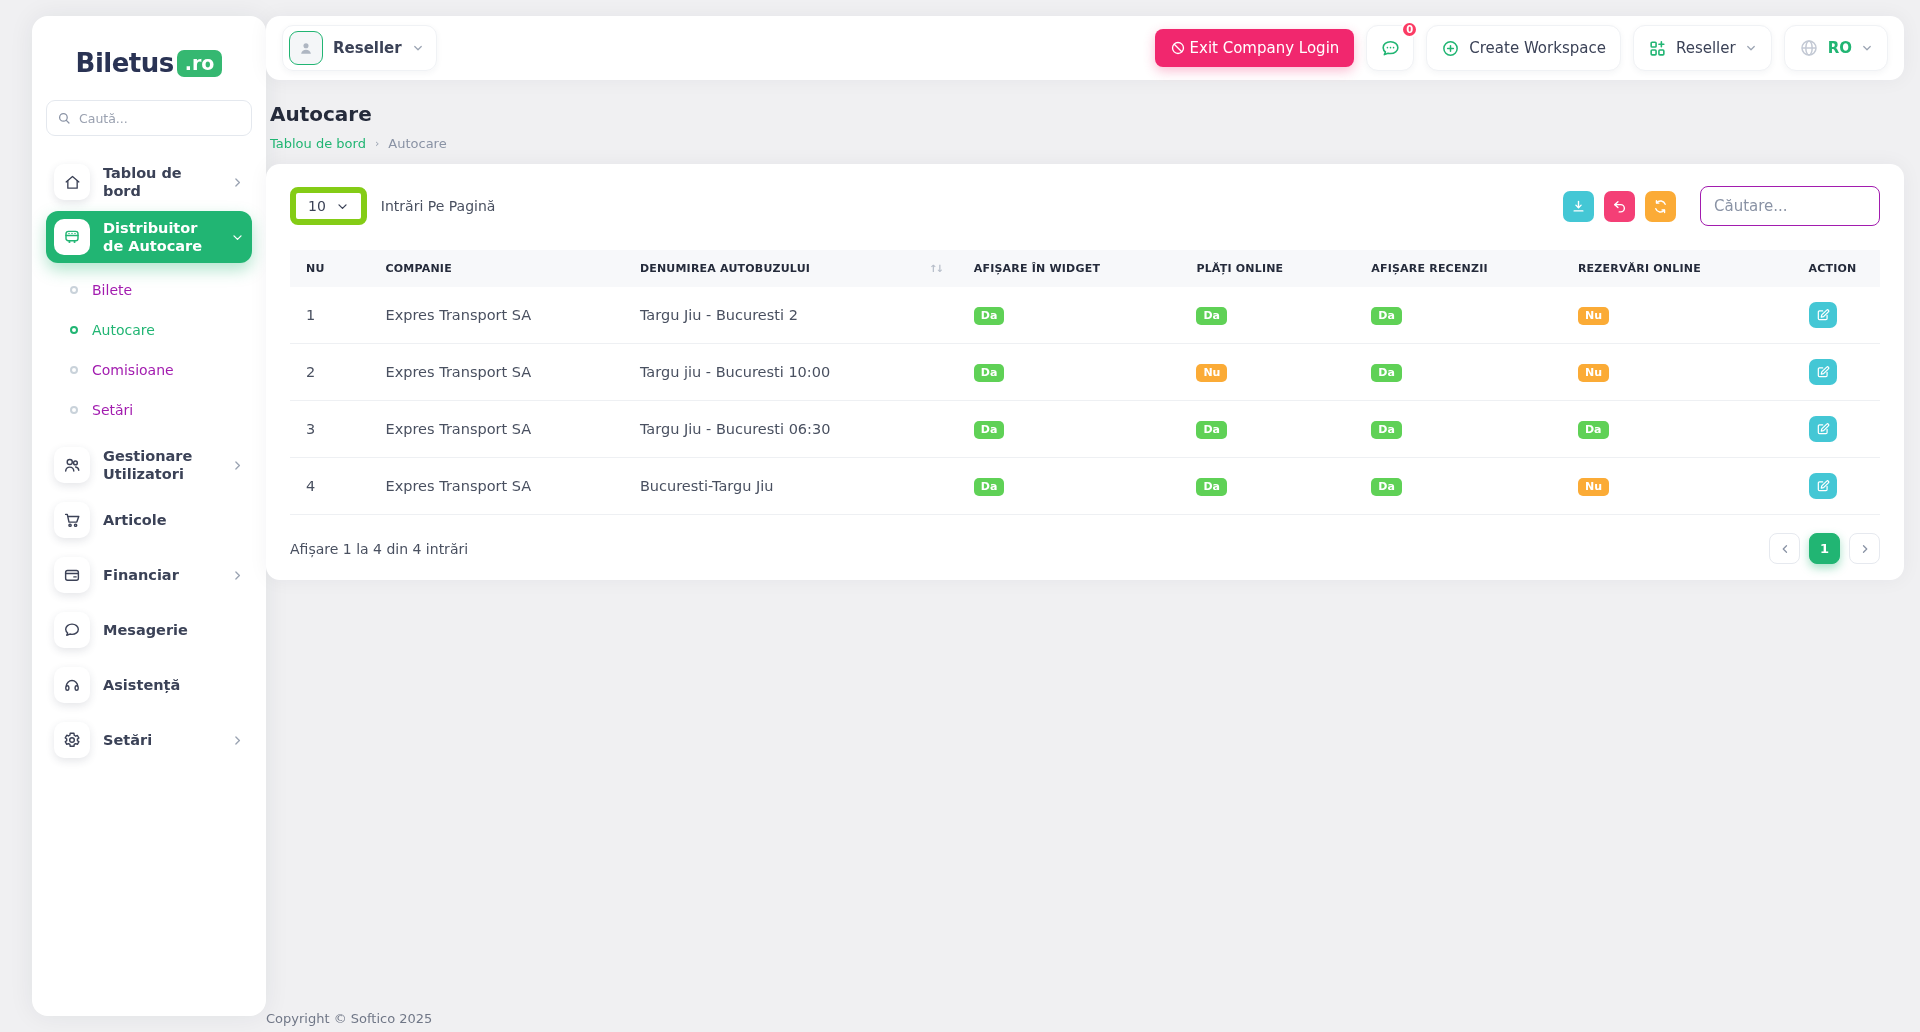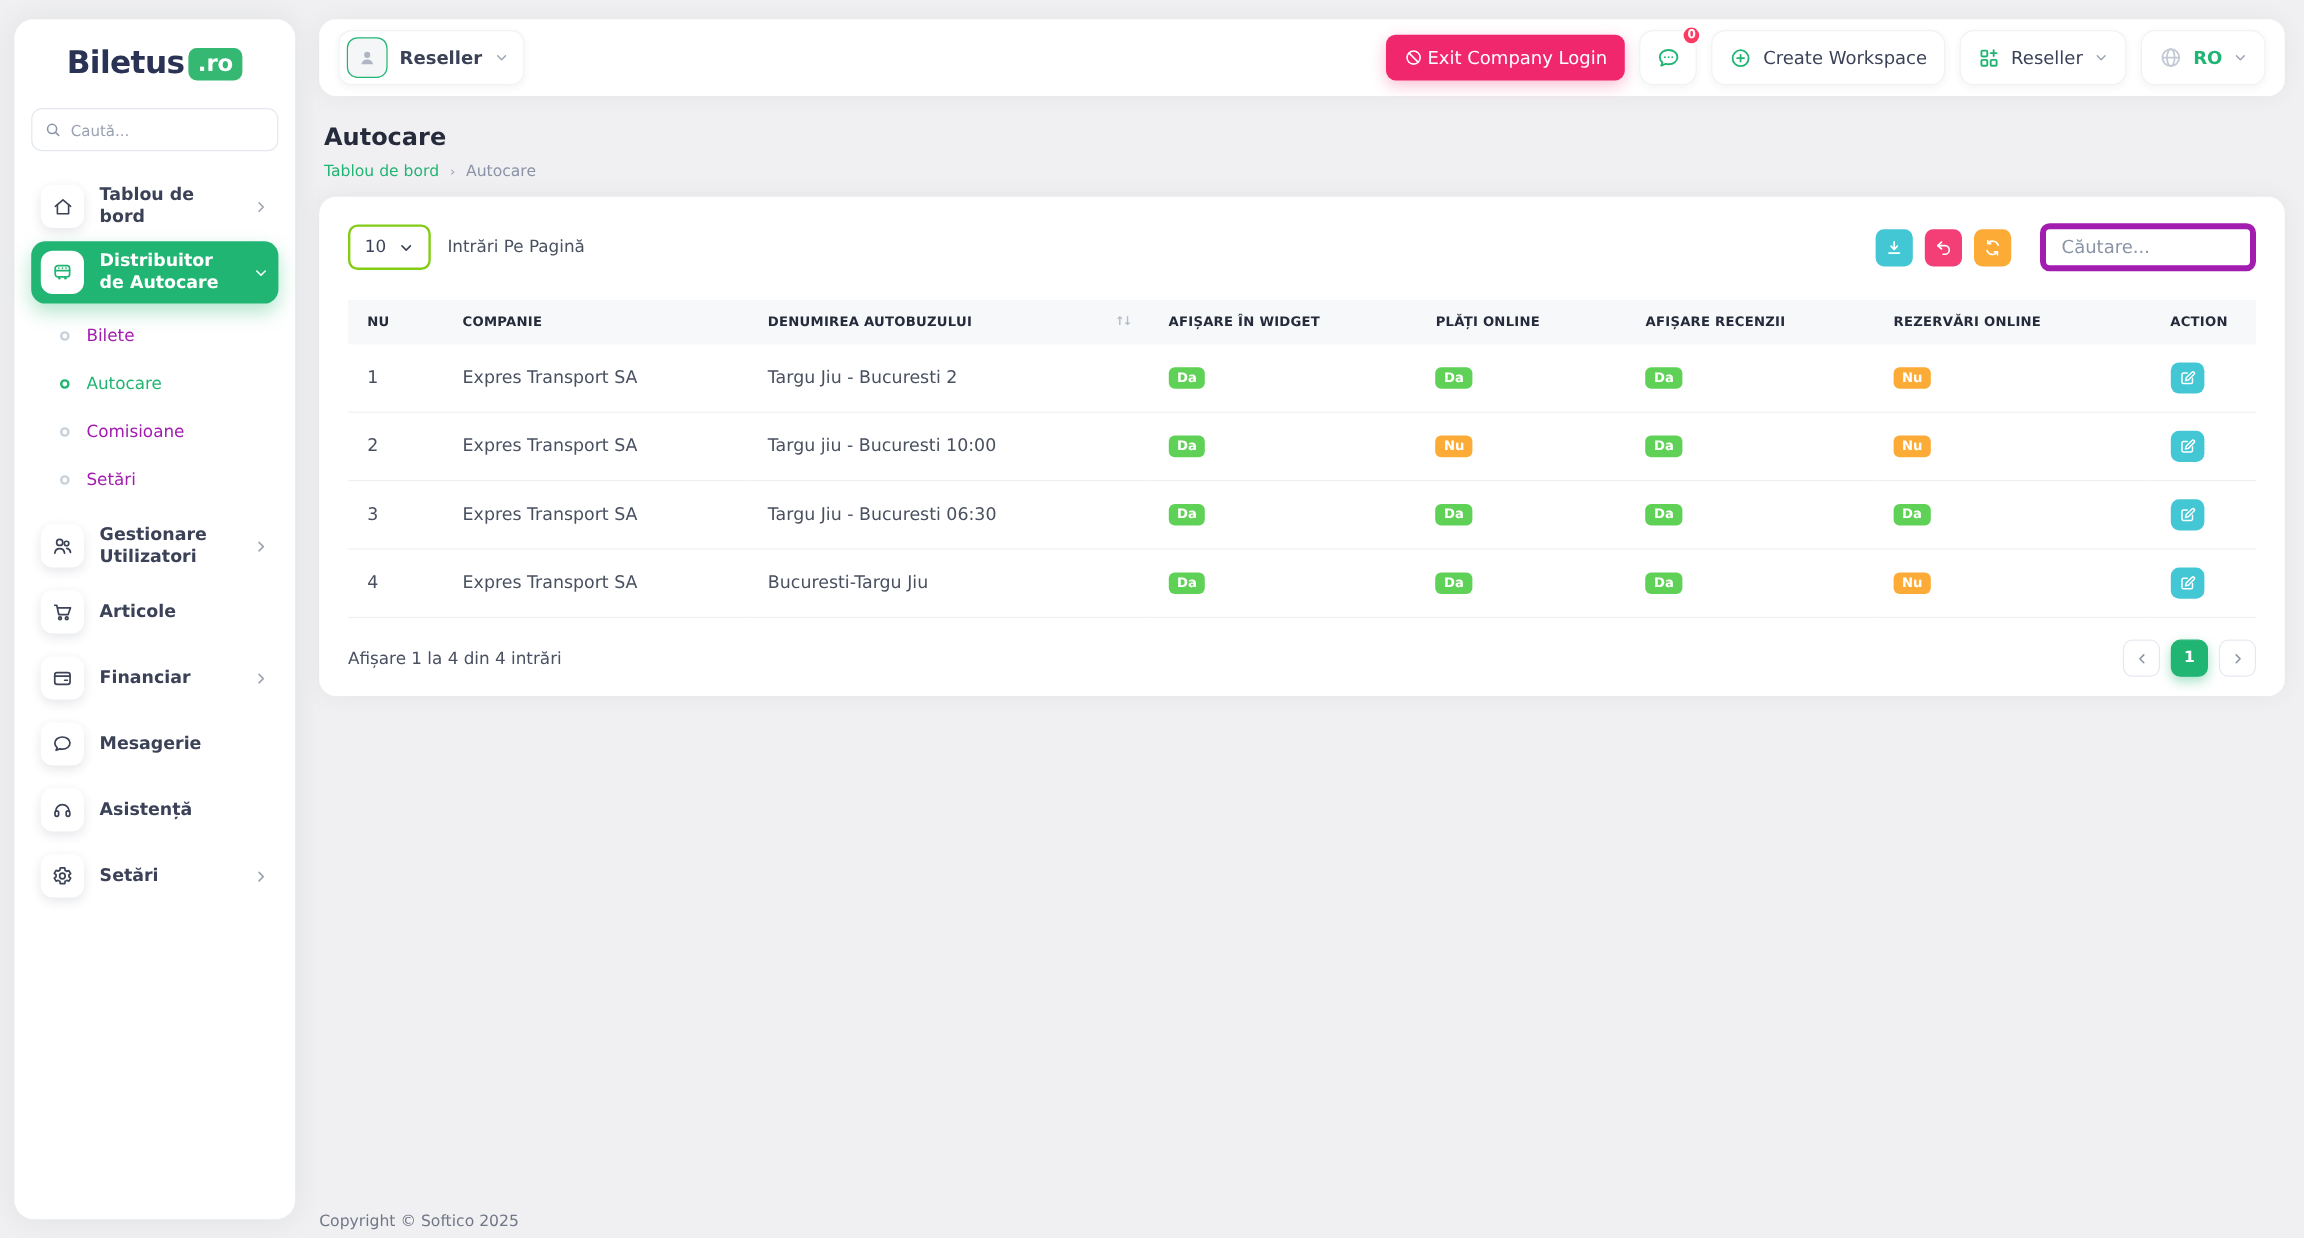--- a/index.html
+++ b/index.html
@@ -12,23 +12,23 @@
   body{
     font-family:"DejaVu Sans","Liberation Sans",sans-serif;
     background:#f0f0f2; overflow:hidden; color:var(--text);
   }
   svg{display:block;}
   button{font-family:inherit; border:none; background:none; cursor:pointer;}
   input{font-family:inherit; outline:none;}
 
   
   .sidebar{
-    position:fixed; left:12px; top:16px; bottom:16px; width:234px;
+    position:fixed; left:32px; top:16px; bottom:16px; width:234px;
     background:#fff; border-radius:16px; box-shadow:0 0 26px rgba(35,46,60,.07);
-    padding:22px 14px 14px; overflow:hidden;
+    padding:32px 14px 14px; overflow:hidden;
   }
   .logo{display:flex; align-items:center; justify-content:center; gap:3px; margin-bottom:22px; cursor:pointer;}
   .logo-text{font-size:26px; font-weight:800; color:var(--ink); letter-spacing:-.5px;}
   .logo-badge{background:#35b871; color:#fff; font-weight:800; font-size:19px; padding:2px 8px 3px; border-radius:7px;}
   .side-search{
     display:flex; align-items:center; gap:8px; height:36px; border:1px solid #e4e8ee;
     border-radius:9px; padding:0 10px; margin-bottom:20px; background:#fff;
   }
   .side-search input{border:none; flex:1; font-size:12.5px; color:var(--text); min-width:0;}
   .side-search input::placeholder{color:#9aa1b0;}
@@ -101,33 +101,33 @@
   .crumb-sep{color:#9aa3b2; font-size:11px;}
   .crumb-current{color:#8a93a5;}
 
   .table-card{
     margin-top:13px; background:#fff; border-radius:14px; box-shadow:0 0 20px rgba(35,46,60,.05);
     padding:22px 24px 16px;
   }
   .controls{display:flex; align-items:center; gap:10px; margin-bottom:24px;}
   .page-size{
     display:flex; align-items:center; gap:10px; height:38px; padding:0 12px;
-    border:2px solid #84cc16; border-radius:8px; font-size:14px; color:#3b4257; cursor:pointer;
+    border:6px solid #84cc16; border-radius:8px; font-size:14px; color:#3b4257; cursor:pointer;
   }
   .entries{font-size:14px; color:#495060; margin-left:4px;}
   .spacer{flex:1;}
   .sq{
     width:31px; height:31px; border-radius:7px; color:#fff;
     display:flex; align-items:center; justify-content:center;
   }
   .sq.cyan{background:var(--cyan);}
   .sq.pink{background:#f43f76;}
   .sq.orange{background:var(--badge-orange);}
   .table-search{
-    width:180px; height:40px; border:5px solid #a21caf; border-radius:8px;
+    width:180px; height:40px; border:1px solid #a21caf; border-radius:8px;
     padding:0 13px; font-size:15px; color:var(--text); margin-left:14px;
   }
   .table-search::placeholder{color:#8a93a5;}
 
   table{width:100%; border-collapse:collapse; table-layout:fixed;}
   thead th{
     background:#f7f8fa; text-align:left; font-size:11px; font-weight:700; color:#252b3b;
     padding:12px 16px; letter-spacing:.2px; white-space:nowrap;
   }
   .sort-glyph{color:#b6bdc9; font-size:10px; float:right; letter-spacing:-2px; margin-top:1px;}

